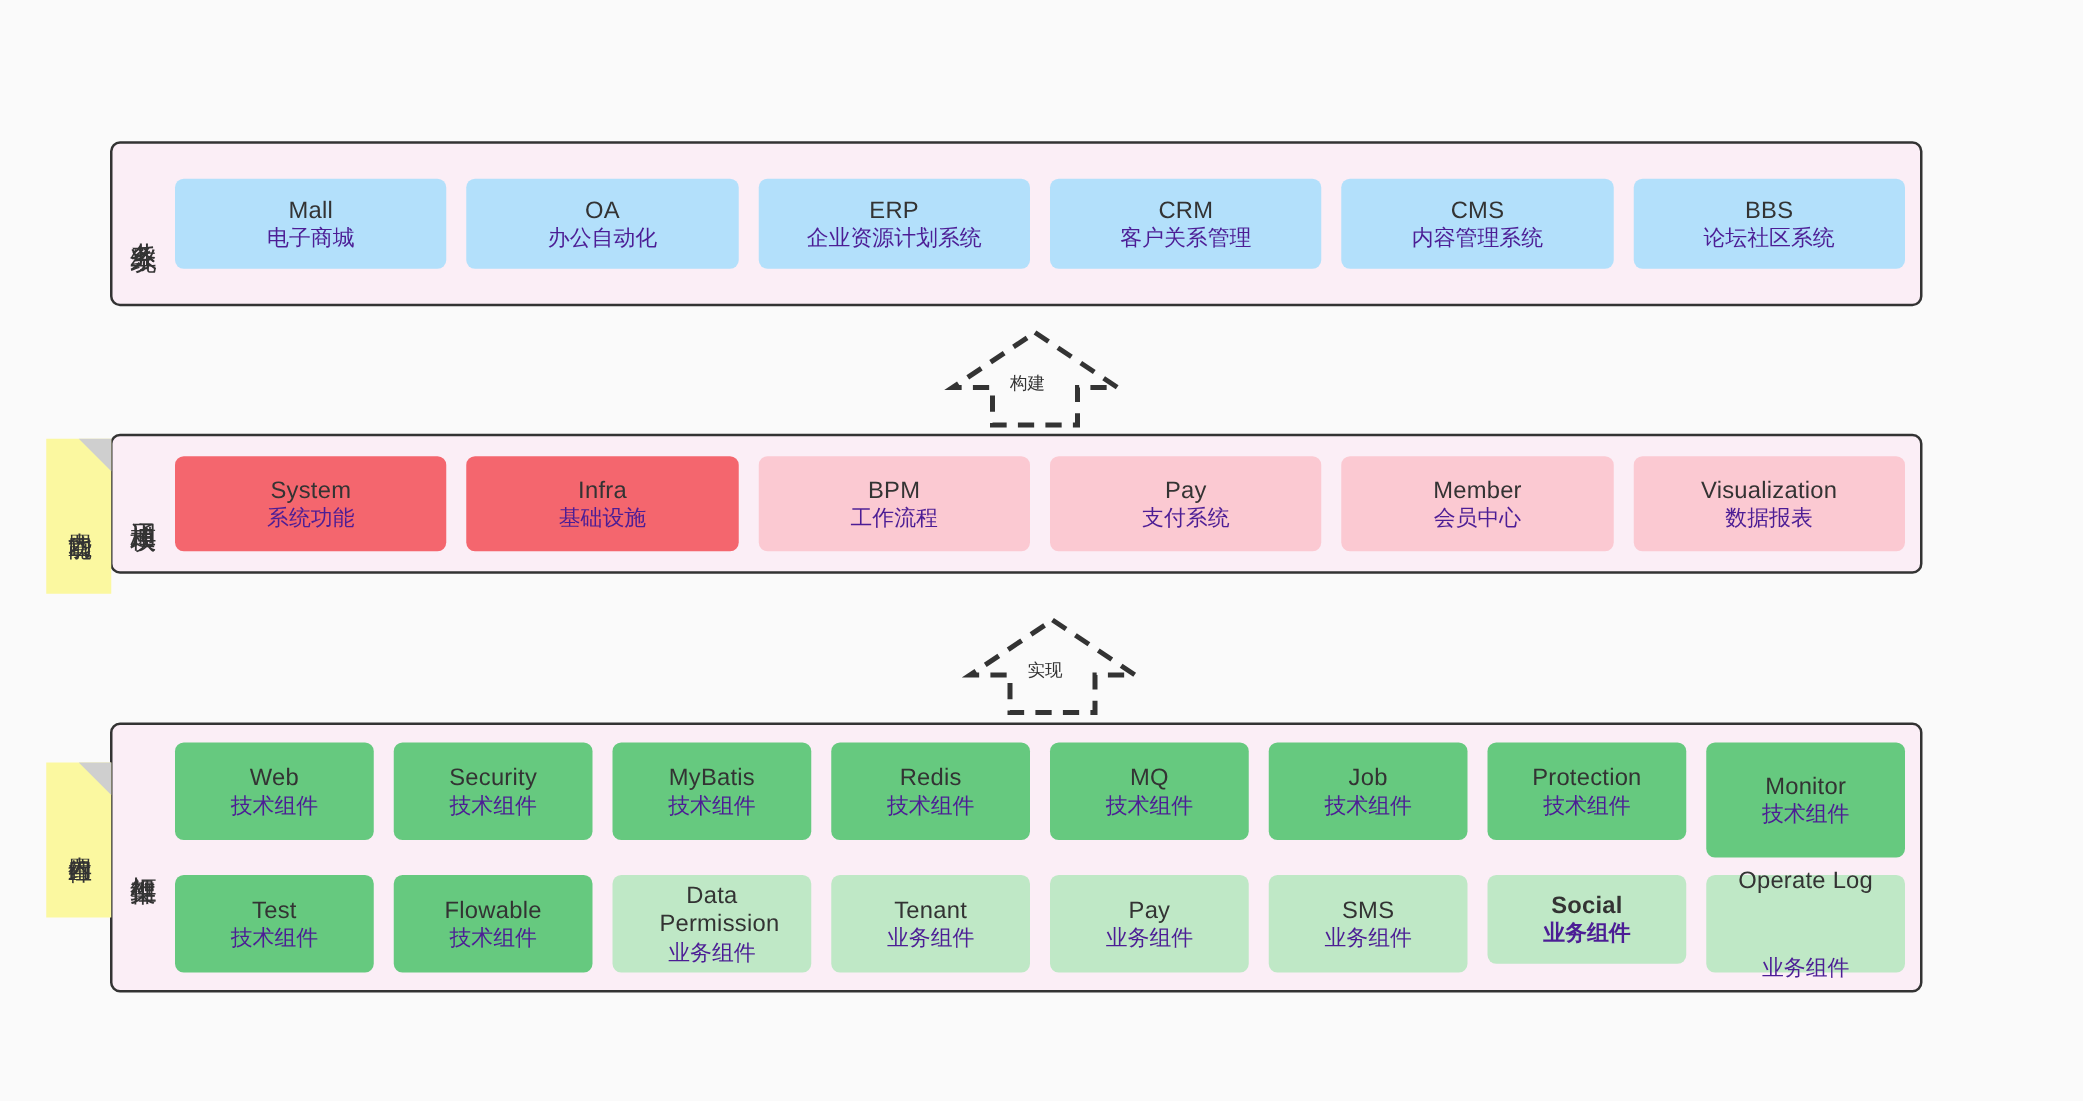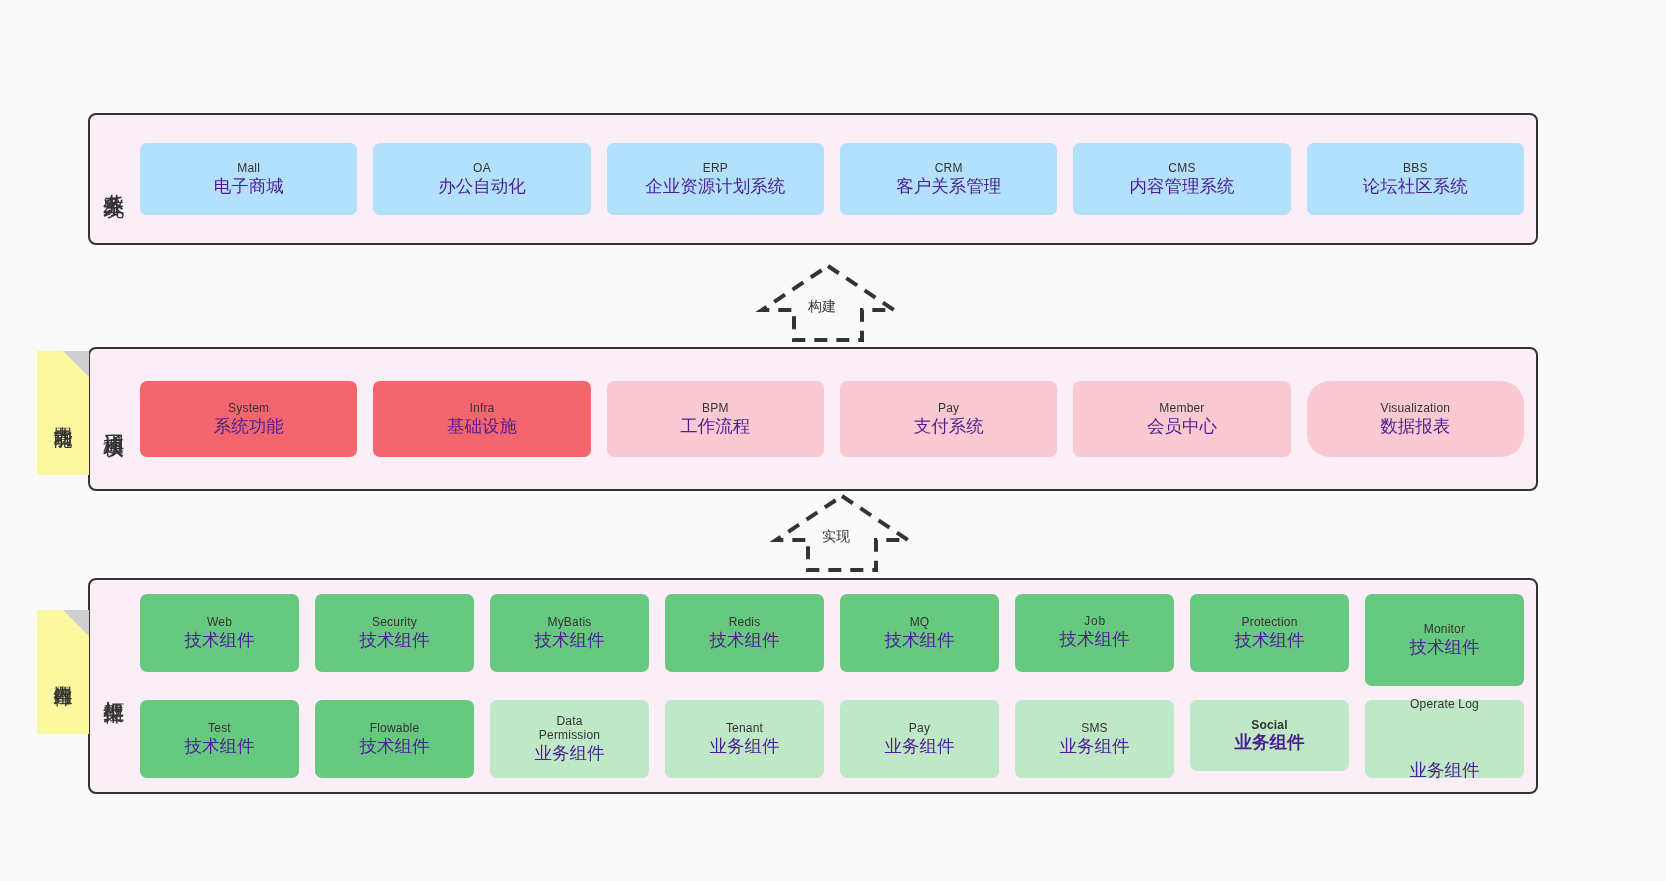--- a/index.html
+++ b/index.html
@@ -66,21 +66,21 @@
     display: flex;
     flex-direction: column;
     align-items: center;
     justify-content: center;
     text-align: center;
     box-sizing: border-box;
     padding: 6px 4px;
     line-height: 1.22;
   }
   .cell .en {
-    font-size: 12px;
+    font-size: 19px;
     color: #333;
     letter-spacing: 0.2px;
     text-align: center;
   }
   .cell .cn {
     font-size: 17.5px;
     color: #4c1d95;
   }
 
   .c-blue        { background: #b3e0fb; }
@@ -167,21 +167,21 @@
     </div>
   </div>
 
   <div class="arrow" style="left:758px; top:262px;">
     <svg width="140" height="82" viewBox="0 0 140 82" aria-hidden="true">
       <path d="M70 4 L136 48 L104 48 L104 78 L36 78 L36 48 L4 48 Z" fill="none" stroke="#333" stroke-width="4" stroke-dasharray="13 9" stroke-linejoin="miter"></path>
     </svg>
     <span class="arrow-label" style="left:48px; top:36px;">构建</span>
   </div>
 
-  <div class="layer" id="layer-common" style="left:88px; top:347px; width:1450px; height:144px;">
+  <div class="layer" id="layer-common" style="left:88px; top:347px; width:1450px; height:112px;">
     <div class="layer-title">通用模块</div>
     <div class="layer-body">
       <div class="row">
         <div class="cell c-red" style="height:76px;">
           <span class="en">System</span>
           <span class="cn">系统功能</span>
         </div>
         <div class="cell c-red" style="height:76px;">
           <span class="en">Infra</span>
           <span class="cn">基础设施</span>
@@ -191,21 +191,21 @@
           <span class="cn">工作流程</span>
         </div>
         <div class="cell c-pink" style="height:76px;">
           <span class="en">Pay</span>
           <span class="cn">支付系统</span>
         </div>
         <div class="cell c-pink" style="height:76px;">
           <span class="en">Member</span>
           <span class="cn">会员中心</span>
         </div>
-        <div class="cell c-pink" style="height:76px;border-radius:23px;">
+        <div class="cell c-pink" style="height:76px;">
           <span class="en">Visualization</span>
           <span class="cn">数据报表</span>
         </div>
       </div>
     </div>
   </div>
 
   <div class="note" style="left:37px; top:351px; width:52px; height:124px;">
     <span class="note-fold"></span>
     <span class="note-text">内置功能</span>
@@ -236,21 +236,21 @@
           <span class="cn">技术组件</span>
         </div>
         <div class="cell c-green" style="height:78px;">
           <span class="en">Redis</span>
           <span class="cn">技术组件</span>
         </div>
         <div class="cell c-green" style="height:78px;">
           <span class="en">MQ</span>
           <span class="cn">技术组件</span>
         </div>
-        <div class="cell c-green" style="height:78px;font-family:Liberation Mono, monospace;">
+        <div class="cell c-green" style="height:78px;">
           <span class="en">Job</span>
           <span class="cn">技术组件</span>
         </div>
         <div class="cell c-green" style="height:78px;">
           <span class="en">Protection</span>
           <span class="cn">技术组件</span>
         </div>
         <div class="cell c-green" style="height:92px;">
           <span class="en">Monitor</span>
           <span class="cn">技术组件</span>

